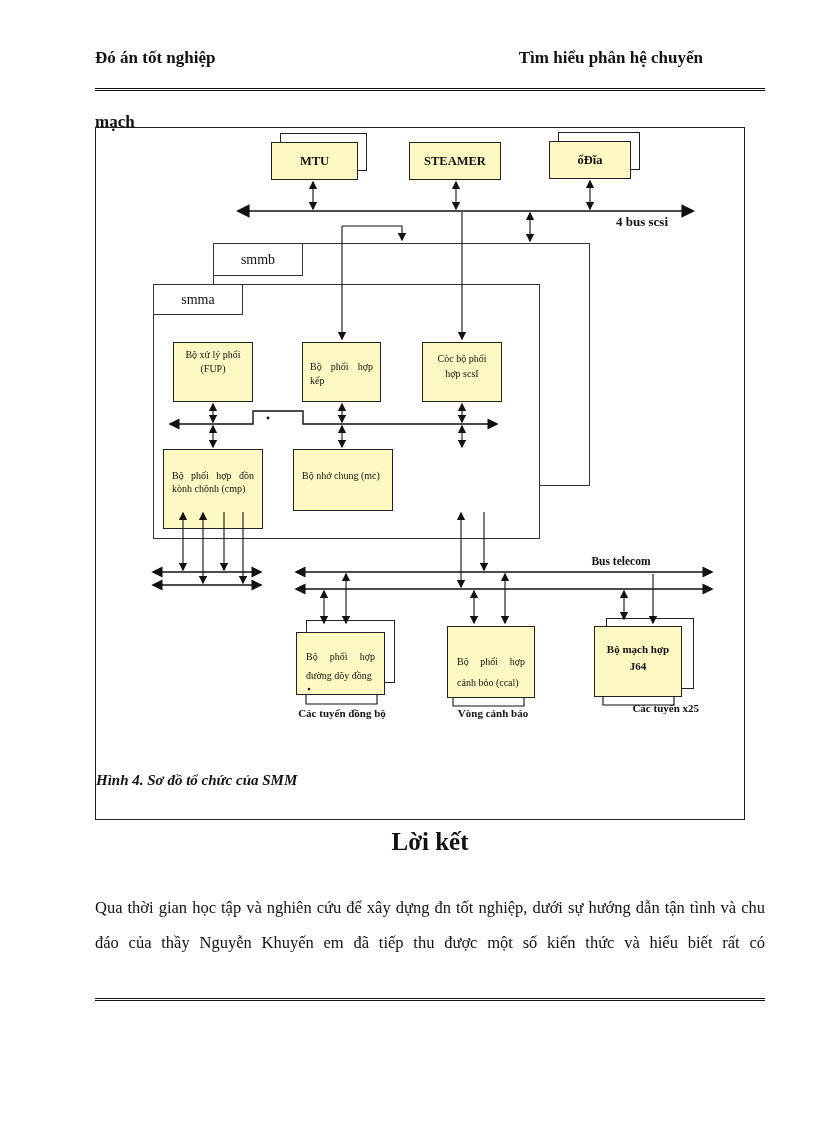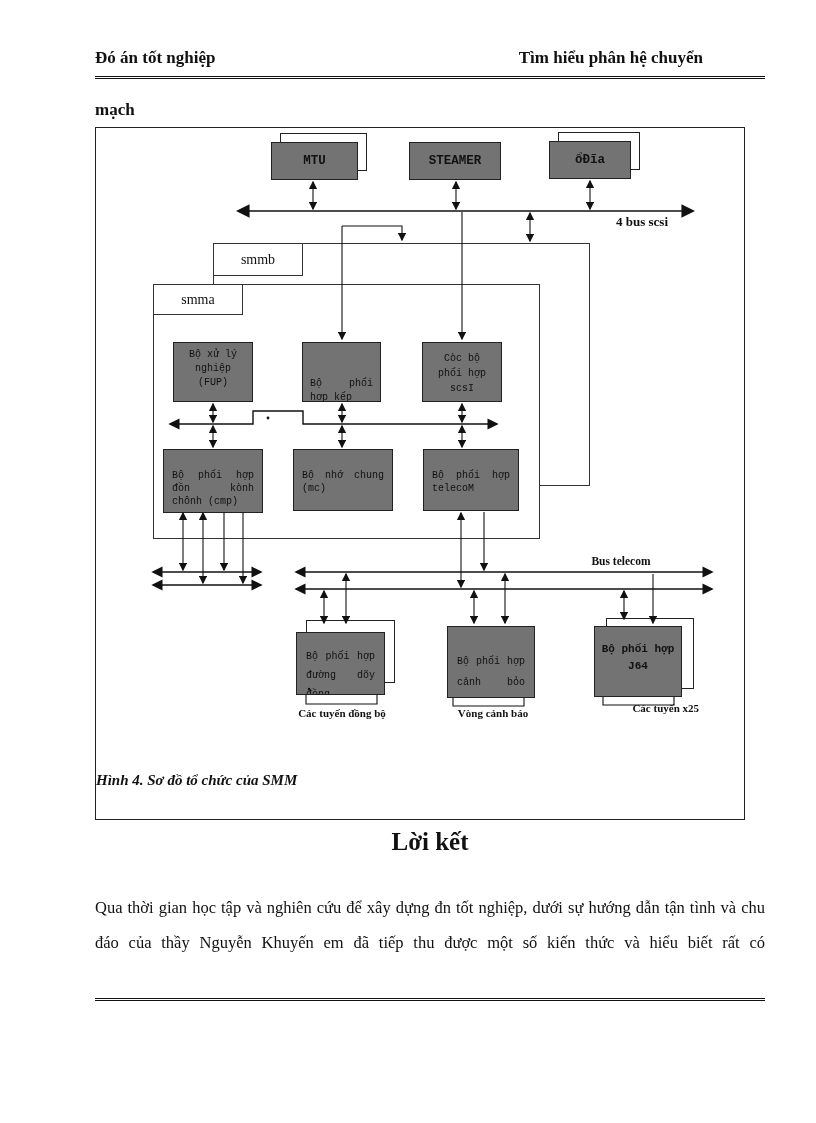--- a/index.html
+++ b/index.html
@@ -1,29 +1,29 @@
 <!DOCTYPE html>
 <html><head>
 <meta charset="utf-8">
 <style>
   html,body{margin:0;padding:0;background:#888;}
   .page{position:relative;width:816px;height:1123px;background:#fff;margin:0 auto;
         font-family:"Liberation Serif","DejaVu Serif",serif;color:#111;overflow:hidden;}
   
   .hdr{position:absolute;left:95px;top:48px;width:670px;}
   .hdr-line1{display:flex;justify-content:space-between;align-items:flex-end;
-             border-bottom:3px double #111;padding-bottom:8px;}
+             border-bottom:3px double #111;padding-bottom:20px;}
   .hdr-line1 .t{font-size:17px;font-weight:bold;}
   .hdr-line1 .t.right{margin-right:62px;font-family:Liberation Serif, serif;}
   .hdr-wrap{font-size:17px;font-weight:bold;margin-top:21px;}
   
   .diagram{position:absolute;left:95px;top:127px;width:650px;height:693px;
            border:1.5px solid #222;box-sizing:border-box;}
-  .bx{position:absolute;background:#737373;border:1.2px solid #222;box-sizing:border-box;
-      font-size:10px;line-height:13px;color:#111;overflow:hidden;font-family:Liberation Mono, monospace;}
+  .bx{position:absolute;background:#fef9c3;border:1.2px solid #222;box-sizing:border-box;
+      font-size:10px;line-height:13px;color:#111;overflow:hidden;}
   .bx.center{text-align:center;}
   .bx.just{text-align:justify;}
   .shadow{position:absolute;background:#fff;border:1.2px solid #222;box-sizing:border-box;}
   .toplbl{font-weight:bold;font-size:12.5px;display:flex;align-items:center;justify-content:center;}
   .zone{position:absolute;background:#fff;border:1.2px solid #333;box-sizing:border-box;}
   .zonelbl{position:absolute;background:#fff;border:1.2px solid #333;box-sizing:border-box;
            font-size:14px;display:flex;align-items:center;justify-content:center;}
   .flbl{position:absolute;font-weight:bold;font-size:13px;white-space:nowrap;}
   .blbl{position:absolute;font-weight:bold;font-size:11px;text-align:center;white-space:nowrap;}
   svg.overlay{position:absolute;left:0;top:0;pointer-events:none;}
@@ -61,33 +61,32 @@
     <div class="zonelbl" style="left:57px;top:156px;width:90px;height:31px;">
       <span>smma</span>
     </div>
 
     <div class="shadow" style="left:184px;top:5px;width:87px;height:38px;"></div>
     <div class="bx toplbl" style="left:175px;top:14px;width:87px;height:38px;">MTU</div>
     <div class="bx toplbl" style="left:313px;top:14px;width:92px;height:38px;">STEAMER</div>
     <div class="shadow" style="left:462px;top:4px;width:82px;height:38px;"></div>
     <div class="bx toplbl" style="left:453px;top:13px;width:82px;height:38px;">ổĐĩa</div>
 
-    <div class="bx center" style="left:77px;top:214px;width:80px;height:60px;padding:5px 10px 0;line-height:14px;">Bộ xử lý nghiệp (FUP)</div>
-    <div class="bx just" style="left:206px;top:214px;width:79px;height:60px;padding:34px 7px 0;line-height:14px;">Bộ phối hợp kếp</div>
+    <div class="bx center" style="left:77px;top:214px;width:80px;height:60px;padding:5px 10px 0;line-height:14px;">Bộ xử lý phối (FUP)</div>
+    <div class="bx just" style="left:206px;top:214px;width:79px;height:60px;padding:17px 7px 0;line-height:14px;">Bộ phối hợp kếp</div>
     <div class="bx center" style="left:326px;top:214px;width:80px;height:60px;padding:8px 8px 0;line-height:15px;">Còc bộ phối hợp scsI</div>
 
-    <div class="bx just" style="left:67px;top:321px;width:100px;height:64px;padding:19px 8px 0;line-height:13px;">Bộ phối hợp đồn kònh chônh (cmp)</div>
+    <div class="bx just" style="left:67px;top:321px;width:100px;height:80px;padding:19px 8px 0;line-height:13px;">Bộ phối hợp đồn kònh chônh (cmp)</div>
     <div class="bx just" style="left:197px;top:321px;width:100px;height:62px;padding:19px 8px 0;line-height:13px;">Bộ nhớ chung (mc)</div>
-    <div class="bx just" style="left:327px;top:321px;width:96px;height:62px;padding:19px 8px 0;line-height:13px;">Bộ phối hợp telecoM</div>
 
     <div class="shadow" style="left:210px;top:492px;width:89px;height:63px;"></div>
     <div class="bx just" style="left:200px;top:504px;width:89px;height:63px;padding:14px 9px 0;line-height:19px;">Bộ phối hợp đường dõy đồng</div>
     <div class="bx just" style="left:351px;top:498px;width:88px;height:72px;padding:24px 9px 0;line-height:21px;">Bộ phối hợp cảnh bỏo (ccal)</div>
     <div class="shadow" style="left:510px;top:490px;width:88px;height:71px;"></div>
-    <div class="bx center" style="left:498px;top:498px;width:88px;height:71px;padding:14px 6px 0;line-height:17px;font-weight:bold;font-size:11px;">Bộ phối hợp J64</div>
+    <div class="bx center" style="left:498px;top:498px;width:88px;height:71px;padding:14px 6px 0;line-height:17px;font-weight:bold;font-size:11px;">Bộ mạch hợp J64</div>
 
     <div class="flbl" style="left:491px;top:86px;width:110px;text-align:center;">4 bus scsi</div>
     <div class="flbl" style="left:470px;top:427px;width:110px;text-align:center;font-size:11.5px;">Bus telecom</div>
     <div class="blbl" style="left:196px;top:579px;width:100px;">Các tuyến đồng bộ</div>
     <div class="blbl" style="left:352px;top:579px;width:90px;">Vòng cảnh báo</div>
     <div class="blbl" style="left:513px;top:574px;width:90px;text-align:right;">Các tuyến x25</div>
     <div class="caption">Hình 4. Sơ đồ tổ chức của SMM</div>
 
     <svg class="overlay" width="650" height="693" viewBox="0 0 650 693">
       <defs>

